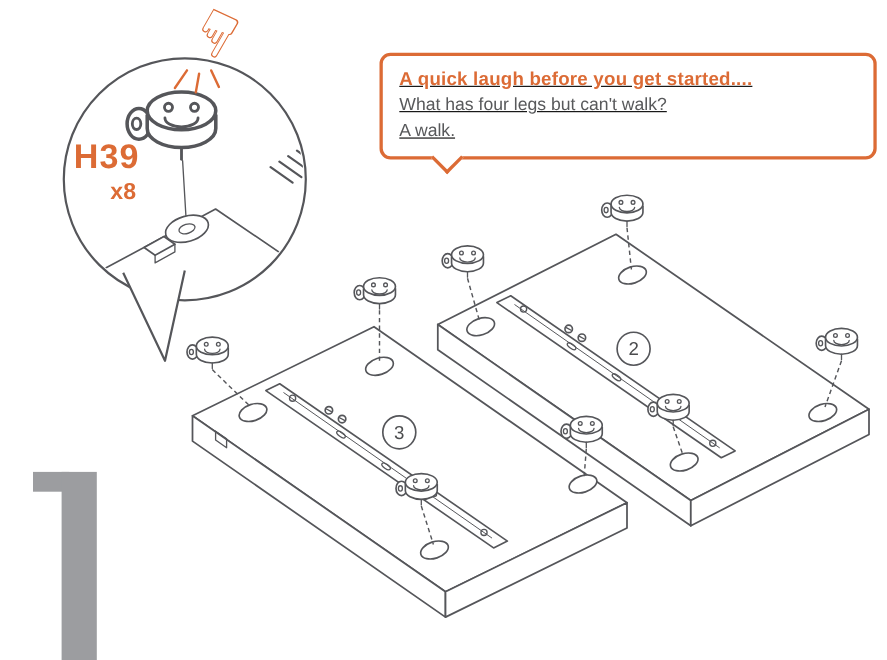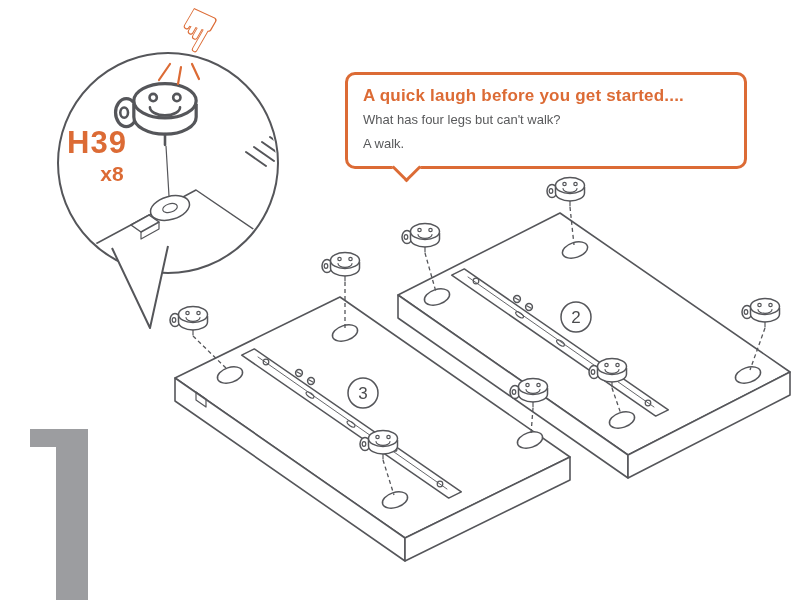--- a/index.html
+++ b/index.html
@@ -1,25 +1,25 @@
 <!DOCTYPE html>
 <html style="--accent: #DC6B35; --line: #55565A; --textgray: #58595B; --stepgray: #9C9DA0;"><head>
 <meta charset="utf-8">
 <style>
   * { margin:0; padding:0; box-sizing:border-box; }
   html,body { width:806px; height:600px; background:#fff; font-family:"Liberation Sans",sans-serif; }
   .stage { position:relative; width:806px; height:600px; overflow:hidden; background:#fff; }
   .stage > svg { position:absolute; left:0; top:0; }
 
   
-  .joke { position:absolute; left:345px; top:72px; width:402px; min-height:90px;
+  .joke { position:absolute; left:345px; top:48px; width:452px; min-height:90px;
           background:#fff; border:3px solid var(--accent,#dc6b35); border-radius:10px;
-          padding:8px 15px 10px; z-index:5; }
+          padding:8px 15px 10px; z-index:5;text-decoration:underline; }
   .joke-title { font-size:17px; font-weight:bold; color:var(--accent,#dc6b35); line-height:25px; letter-spacing:.2px; }
-  .joke-line  { font-size:13px; color:var(--textgray,#58595b); line-height:24px; }
+  .joke-line  { font-size:16px; color:var(--textgray,#58595b); line-height:24px; }
   .joke-tail  { position:absolute; left:48px; bottom:-12px; width:21px; height:21px; background:#fff;
                 border-right:3px solid var(--accent,#dc6b35); border-bottom:3px solid var(--accent,#dc6b35);
                 transform:rotate(45deg); }
 
   
   .step-num { position:absolute; left:0; top:0; }
   .step-flag, .step-stem { position:absolute; background:var(--stepgray,#9c9da0); }
   .step-flag { left:30px; top:429px; width:33px; height:18px; }
   .step-stem { left:56px; top:429px; width:32px; height:171px; }
 

